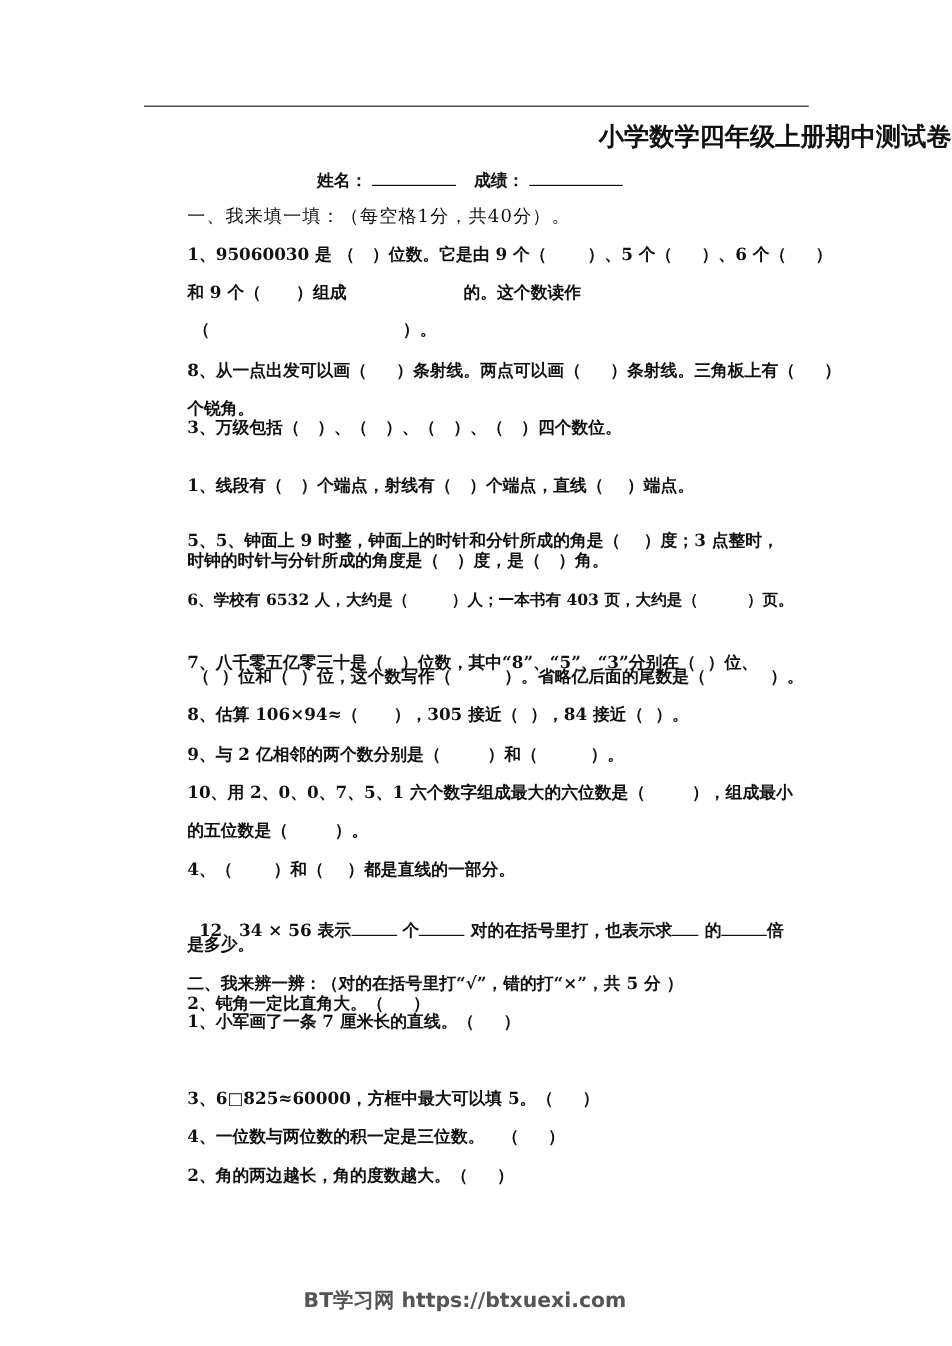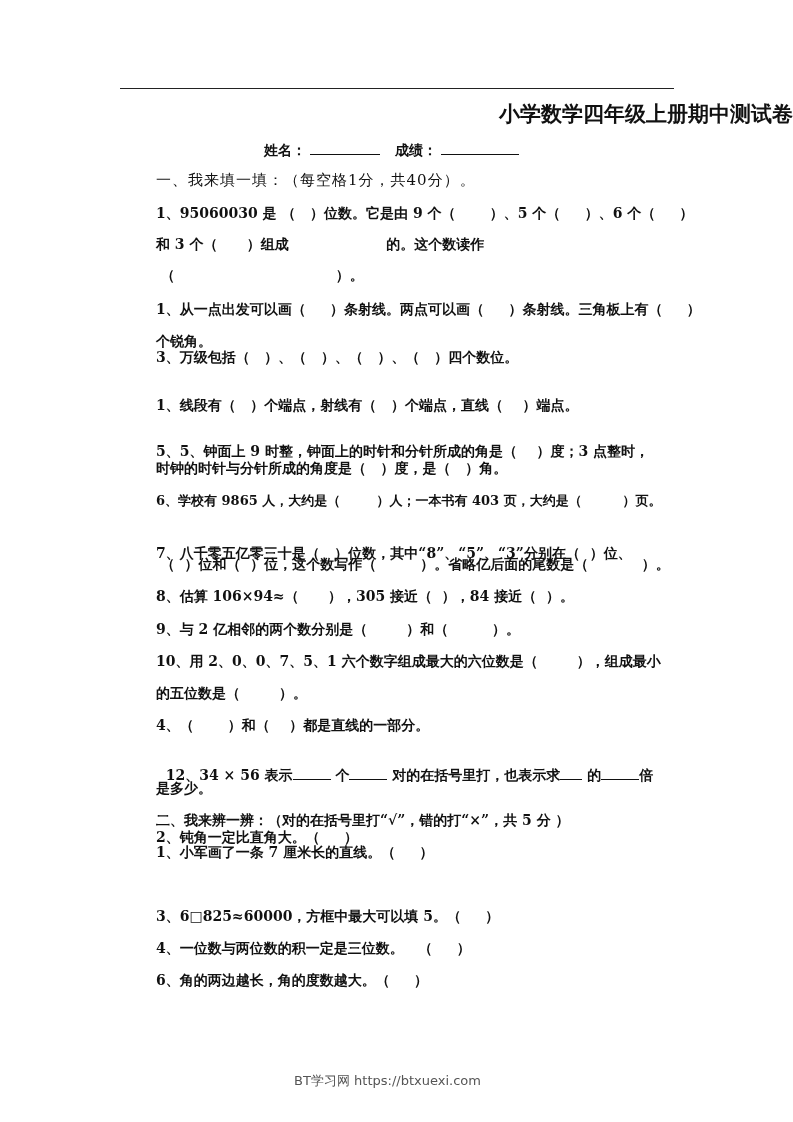--- a/index.html
+++ b/index.html
@@ -8,58 +8,58 @@
   .top-rule { position:absolute; left:120px; top:88px; width:554px; height:0; border-top:1.2px solid #222; }
   .title { position:absolute; left:0; width:793px; top:100px; text-align:right;
            font-family:"DejaVu Sans","Liberation Sans",sans-serif; font-weight:bold; font-size:21px; letter-spacing:0px; }
   .info-row { position:absolute; top:140px; left:0; width:793px; text-align:center;
               font-family:"DejaVu Sans","Liberation Sans",sans-serif; font-weight:bold; font-size:14px; }
   .info-row .blank { display:inline-block; border-bottom:1px solid #111; height:14px; vertical-align:baseline; margin:0 10px 0 4px; }
   .line { position:absolute; left:120px; font-size:14px; font-weight:bold; white-space:pre; line-height:18px;margin-left:36px; }
   .sec { font-weight:normal; font-size:15px; letter-spacing:1px; }
   .u { display:inline-block; border-bottom:1px solid #111; height:13px; }
   .footer { position:absolute; top:1072px; left:0; width:775px; text-align:center;
-            font-family:"DejaVu Sans","Liberation Sans",sans-serif; font-size:13px; color:#555; }
+            font-family:"DejaVu Sans","Liberation Sans",sans-serif; font-size:17px; color:#555;font-weight:bold; }
 </style>
 </head>
 <body>
 
 <div class="top-rule"></div>
 <div class="title">小学数学四年级上册期中测试卷</div>
 
 <div class="info-row">
   <span>姓名：</span><span class="blank" style="width:70px"></span>
   <span>成绩：</span><span class="blank" style="width:78px"></span>
 </div>
 
 <div class="line sec" style="top:171px">一、我来填一填：（每空格1分，共40分）。</div>
 
 <div class="line" style="top:204px">1、95060030 是 （   ）位数。它是由 9 个（       ）、5 个（     ）、6 个（     ）</div>
-<div class="line" style="top:235px">和 3 个（      ）组成                    的。这个数读作</div>
+<div class="line" style="top:235px">和 9 个（      ）组成                    的。这个数读作</div>
 <div class="line" style="top:266px"> （                                 ）。</div>
-<div class="line" style="top:300px">1、从一点出发可以画（     ）条射线。两点可以画（     ）条射线。三角板上有（     ）</div>
+<div class="line" style="top:300px">8、从一点出发可以画（     ）条射线。两点可以画（     ）条射线。三角板上有（     ）</div>
 <div class="line" style="top:332px">个锐角。</div>
 <div class="line" style="top:348px">3、万级包括（   ）、（   ）、（   ）、（   ）四个数位。</div>
 <div class="line" style="top:396px">1、线段有（   ）个端点，射线有（   ）个端点，直线（    ）端点。</div>
 <div class="line" style="top:442px">5、5、钟面上 9 时整，钟面上的时针和分针所成的角是（    ）度；3 点整时，</div>
 <div class="line" style="top:459px">时钟的时针与分针所成的角度是（   ）度，是（   ）角。</div>
-<div class="line" style="top:492px;font-size:13px">6、学校有 9865 人，大约是（        ）人；一本书有 403 页，大约是（         ）页。</div>
+<div class="line" style="top:492px;font-size:13px">6、学校有 6532 人，大约是（        ）人；一本书有 403 页，大约是（         ）页。</div>
 <div class="line" style="top:544px">7、八千零五亿零三十是（   ）位数，其中“8”、“5”、“3”分别在（  ）位、</div>
 <div class="line" style="top:555px"> （  ）位和（  ）位，这个数写作（         ）。省略亿后面的尾数是（           ）。</div>
 <div class="line" style="top:587px">8、估算 106×94≈（      ），305 接近（  ），84 接近（  ）。</div>
 <div class="line" style="top:620px">9、与 2 亿相邻的两个数分别是（        ）和（         ）。</div>
 <div class="line" style="top:652px">10、用 2、0、0、7、5、1 六个数字组成最大的六位数是（        ），组成最小</div>
 <div class="line" style="top:684px">的五位数是（        ）。</div>
 <div class="line" style="top:716px">4、（       ）和（    ）都是直线的一部分。</div>
 
 <div class="line" style="top:748px">
   <span>12、34 × 56 表示</span><span class="u" style="width:38px"></span> <span>个</span><span class="u" style="width:38px"></span> <span>对的在括号里打，也表示求</span><span class="u" style="width:22px"></span> <span>的</span><span class="u" style="width:38px"></span><span>倍</span>
 </div>
 <div class="line" style="top:779px">是多少。</div>
 
 <div class="line" style="top:811px">二、我来辨一辨：（对的在括号里打“√”，错的打“×”，共 5 分 ）</div>
 <div class="line" style="top:843px">1、小军画了一条 7 厘米长的直线。（     ）</div>
 <div class="line" style="top:828px">2、钝角一定比直角大。（     ）</div>
 <div class="line" style="top:907px">3、6□825≈60000，方框中最大可以填 5。（     ）</div>
 <div class="line" style="top:939px">4、一位数与两位数的积一定是三位数。   （     ）</div>
-<div class="line" style="top:971px">6、角的两边越长，角的度数越大。（     ）</div>
+<div class="line" style="top:971px">2、角的两边越长，角的度数越大。（     ）</div>
 
 <div class="footer">BT学习网 https://btxuexi.com</div>
 
 </body></html>

